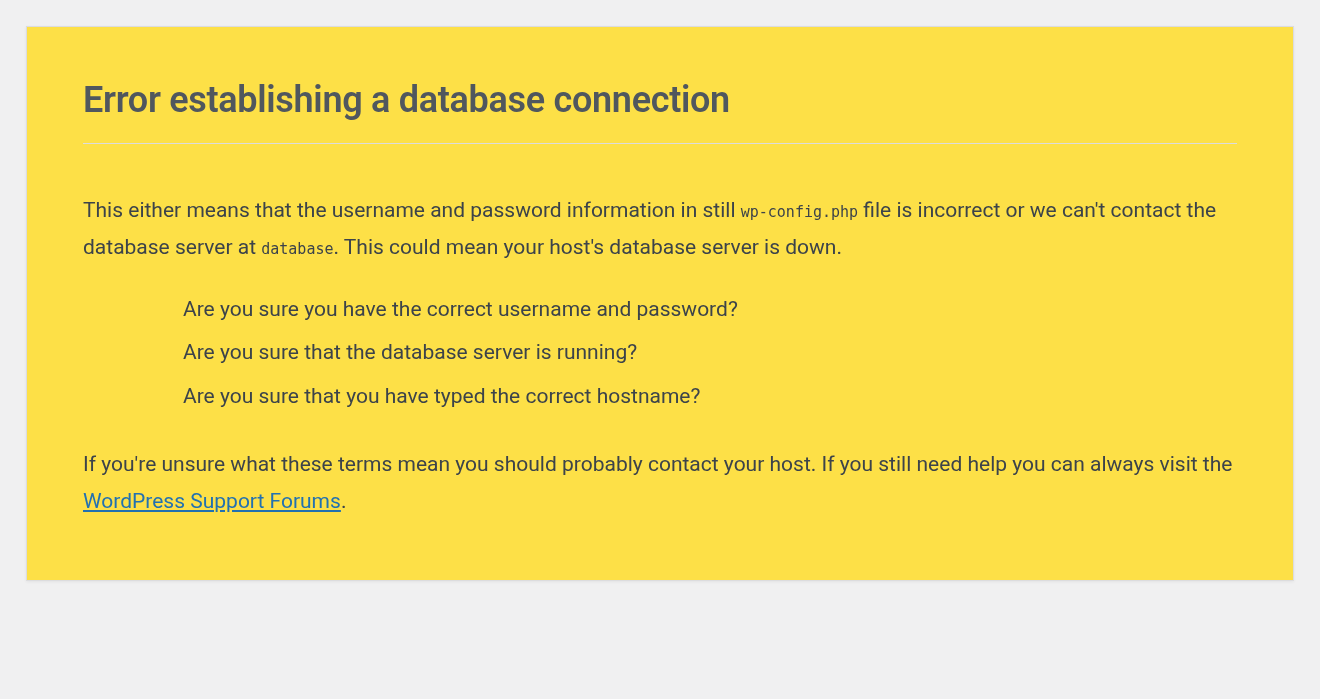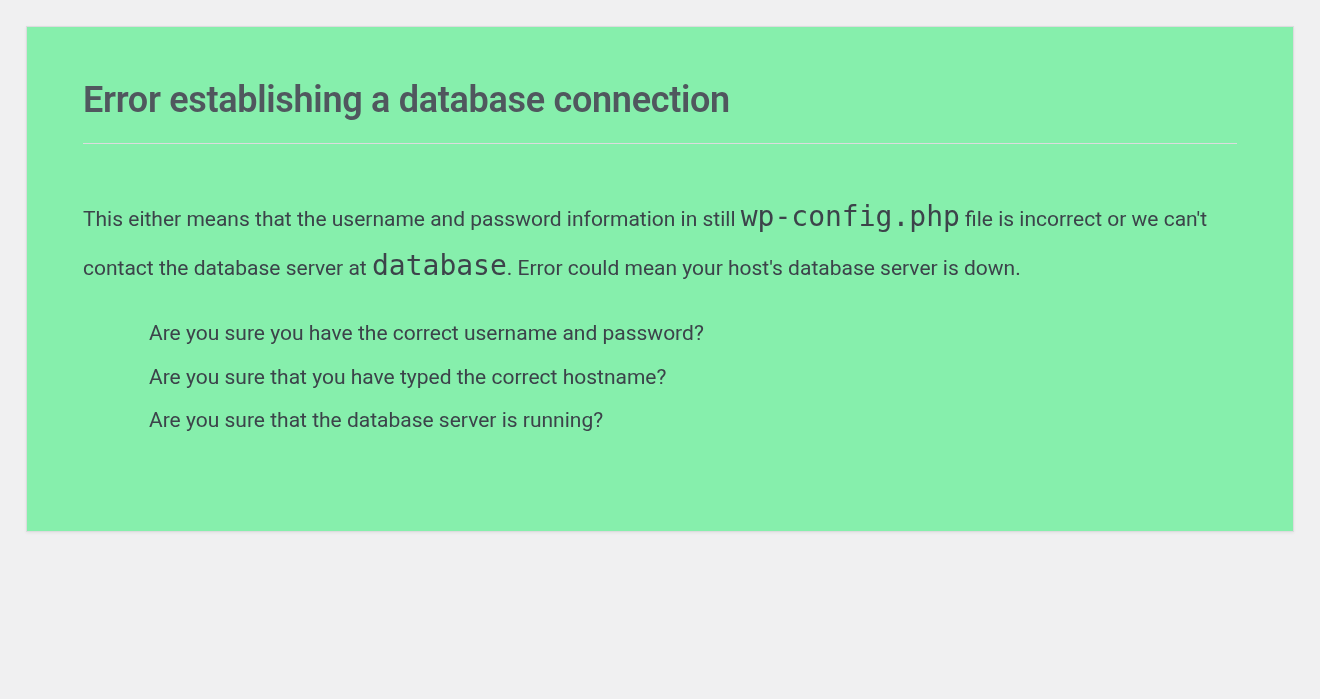--- a/index.html
+++ b/index.html
@@ -8,21 +8,21 @@
       box-sizing: border-box;
     }
     body {
       background: #f0f0f1;
       font-family: -apple-system, BlinkMacSystemFont, "Segoe UI", Roboto, Oxygen-Sans, Ubuntu, Cantarell, "Helvetica Neue", sans-serif;
       color: #3c434a;
       padding: 26px;
       min-height: 699px;
     }
     .error-card {
-      background: #86efac;
+      background: #fde047;
       border: 1px solid #dcdcde;
       box-shadow: 0 1px 3px rgba(0,0,0,0.06);
       padding: 52px 56px 60px 56px;
     }
     h1 {
       font-size: 36px;
       font-weight: 600;
       color: #50575e;
       border-bottom: 1px solid #dcdcde;
       padding-bottom: 22px;
@@ -33,46 +33,49 @@
       font-size: 21px;
       line-height: 1.75;
       color: #3c434a;
       margin-bottom: 28px;
     }
     p:last-child {
       margin-bottom: 0;
     }
     code {
       font-family: Menlo, Consolas, Monaco, monospace;
-      font-size: 28px;
+      font-size: 15px;
     }
     ul {
       list-style: none;
-      margin: 0 0 34px 66px;
+      margin: 0 0 34px 100px;
     }
     ul li {
       font-size: 21px;
       line-height: 1.5;
       color: #3c434a;
       margin-bottom: 12px;
     }
     a {
       color: #2271b1;
       text-decoration: underline;
     }
   </style>
 </head>
 <body>
 
 <div class="error-card">
   <h1>Error establishing a database connection</h1>
 
   <p>
-    <span>This either means that the username and password information in still </span><code>wp-config.php</code><span> file is incorrect or we can't contact the database server at </span><code>database</code><span>. Error could mean your host's database server is down.</span>
+    <span>This either means that the username and password information in still </span><code>wp-config.php</code><span> file is incorrect or we can't contact the database server at </span><code>database</code><span>. This could mean your host's database server is down.</span>
   </p>
 
   <ul>
     <li>Are you sure you have the correct username and password?</li>
+    <li>Are you sure that the database server is running?</li>
     <li>Are you sure that you have typed the correct hostname?</li>
-    <li>Are you sure that the database server is running?</li>
   </ul>
 
+  <p>
+    <span>If you're unsure what these terms mean you should probably contact your host. If you still need help you can always visit the </span><a href="#">WordPress Support Forums</a><span>.</span>
+  </p>
 </div>
 
 </body></html>

